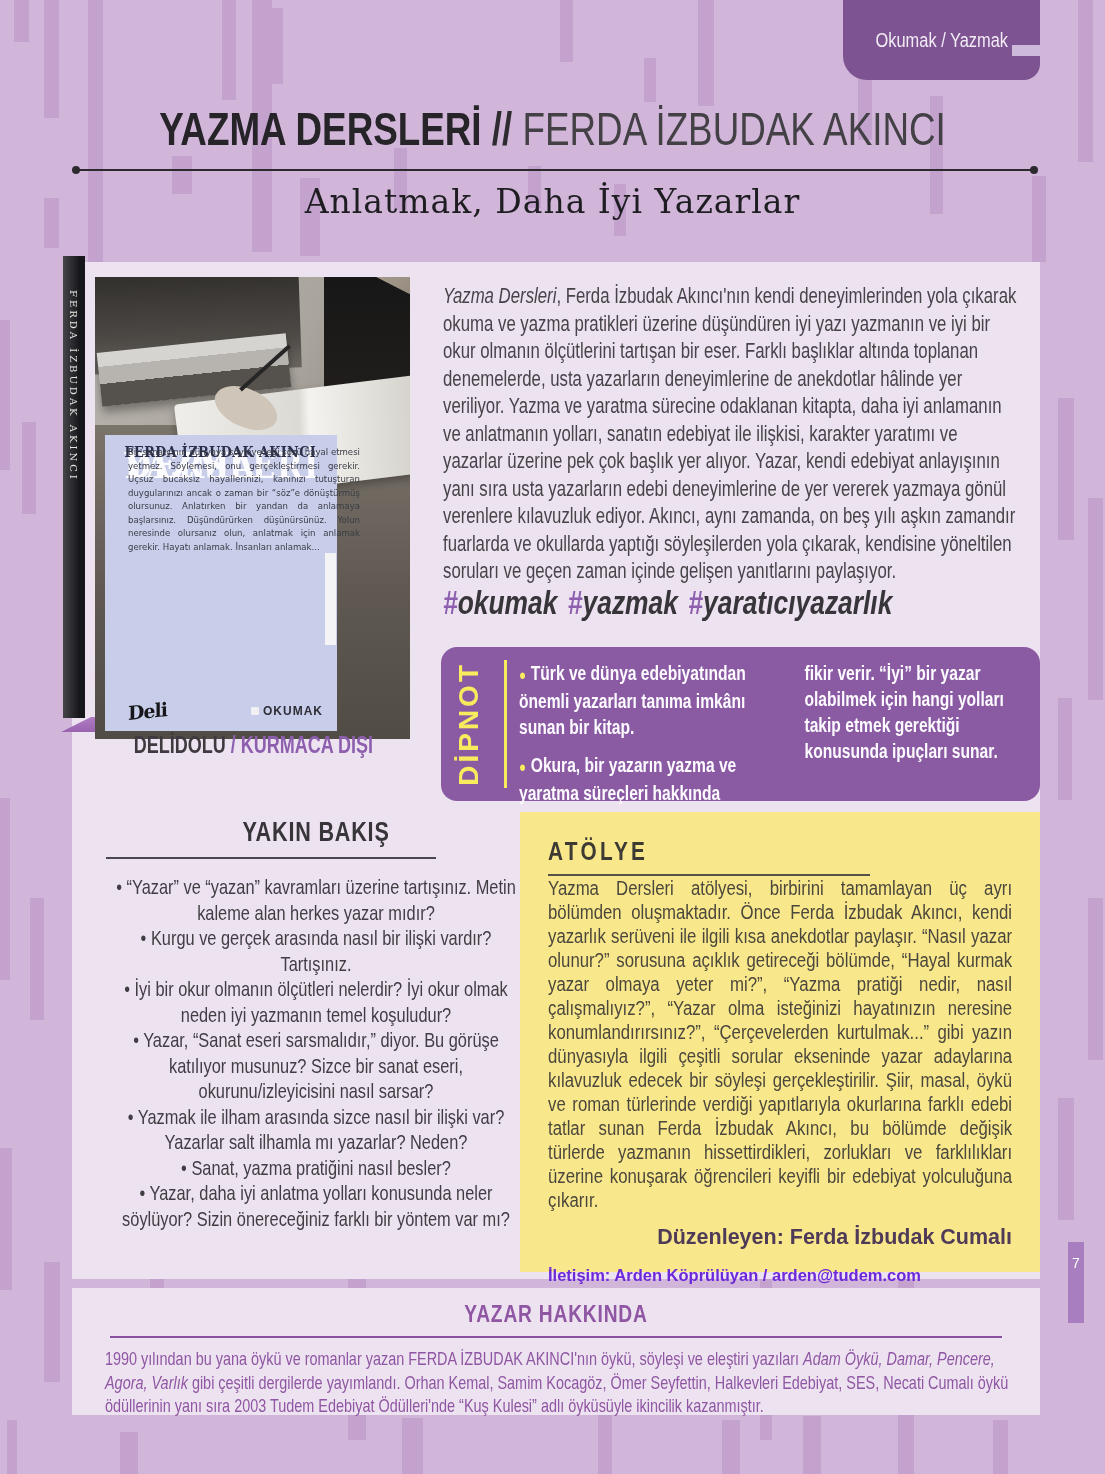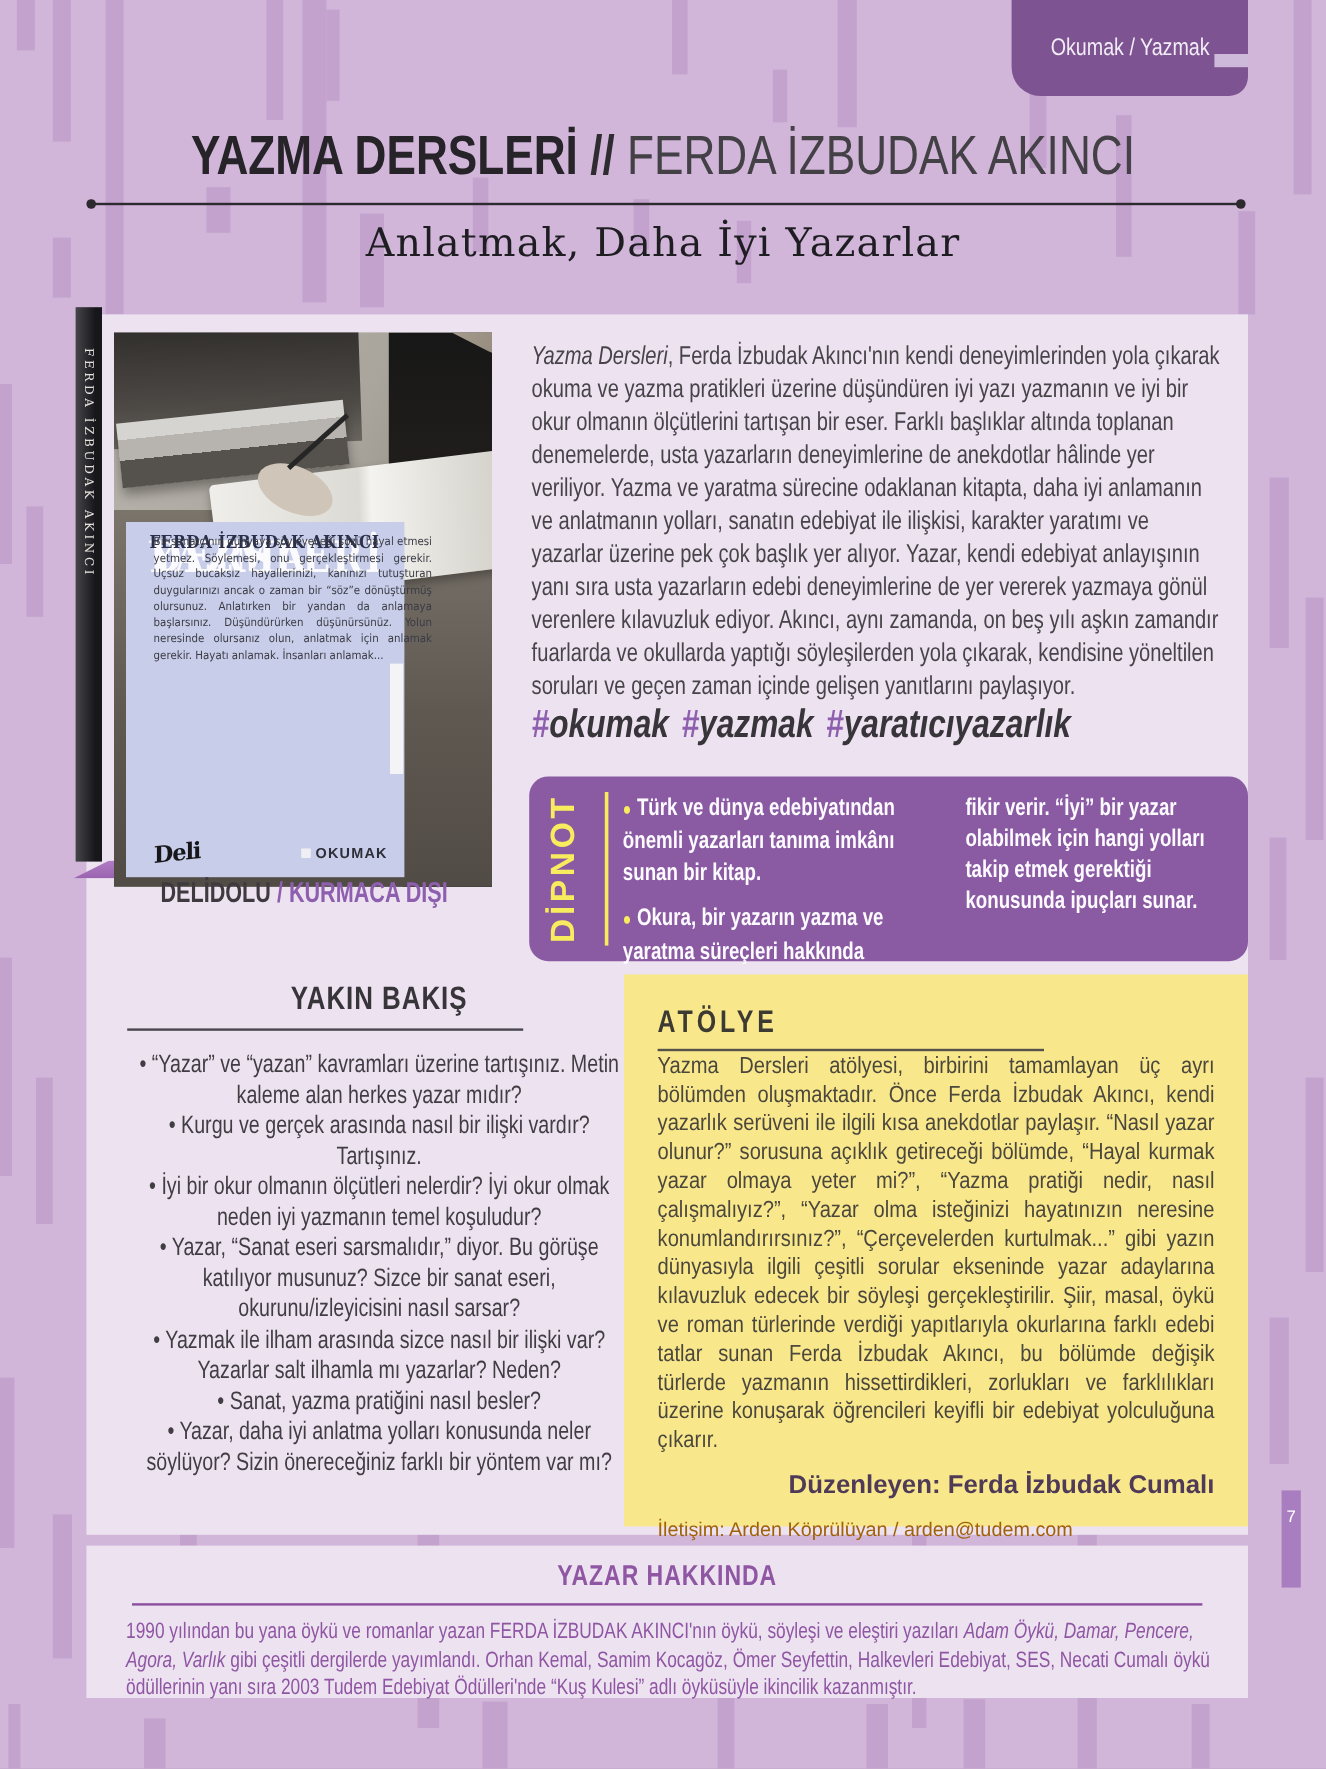--- a/index.html
+++ b/index.html
@@ -128,21 +128,21 @@
 
   
   .atolye{position:absolute;left:520px;top:812px;width:520px;height:460px;z-index:2;
          background:var(--c-atolye_box,#f8e88b);}
   .atolye-inner{padding:24px 28px 0 28px;}
   .atolye-title{font-size:26px;font-weight:700;color:#3d3a33;letter-spacing:4px;white-space:nowrap;}
   .atolye-rule{margin-top:7px;width:322px;height:2px;background:#55524a;}
   .atolye-bodywrap{margin-top:0;}
   .atolye-body{font-size:19.5px;line-height:24px;color:#4c473d;text-align:justify;}
   .atolye-editor{text-align:right;font-weight:700;color:#4f3a57;margin-top:13px;font-size:21.5px;}
-  .atolye-contact{margin-top:16px;font-weight:400;color:#a16207;font-size:16.5px;}
+  .atolye-contact{margin-top:16px;font-weight:700;color:#6d28d9;font-size:16.5px;}
 
   
   .author-title{text-align:center;margin-top:12px;font-size:24px;font-weight:700;
          color:var(--c-author_text,#8f56a3);letter-spacing:1px;}
   .author-rule{margin:8px auto 0;width:892px;height:2px;background:#8b4fa0;}
   .author-bodywrap{margin:9px 0 0 33px;width:905px;}
   .author-body{font-size:18.5px;line-height:23.5px;color:var(--c-author_text,#8f56a3);}
 
   .pagebar{position:absolute;left:1068px;top:1242px;width:16px;height:81px;z-index:2;
          background:var(--c-page_tab,#a87ec0);color:#ffffff;font-size:14px;

